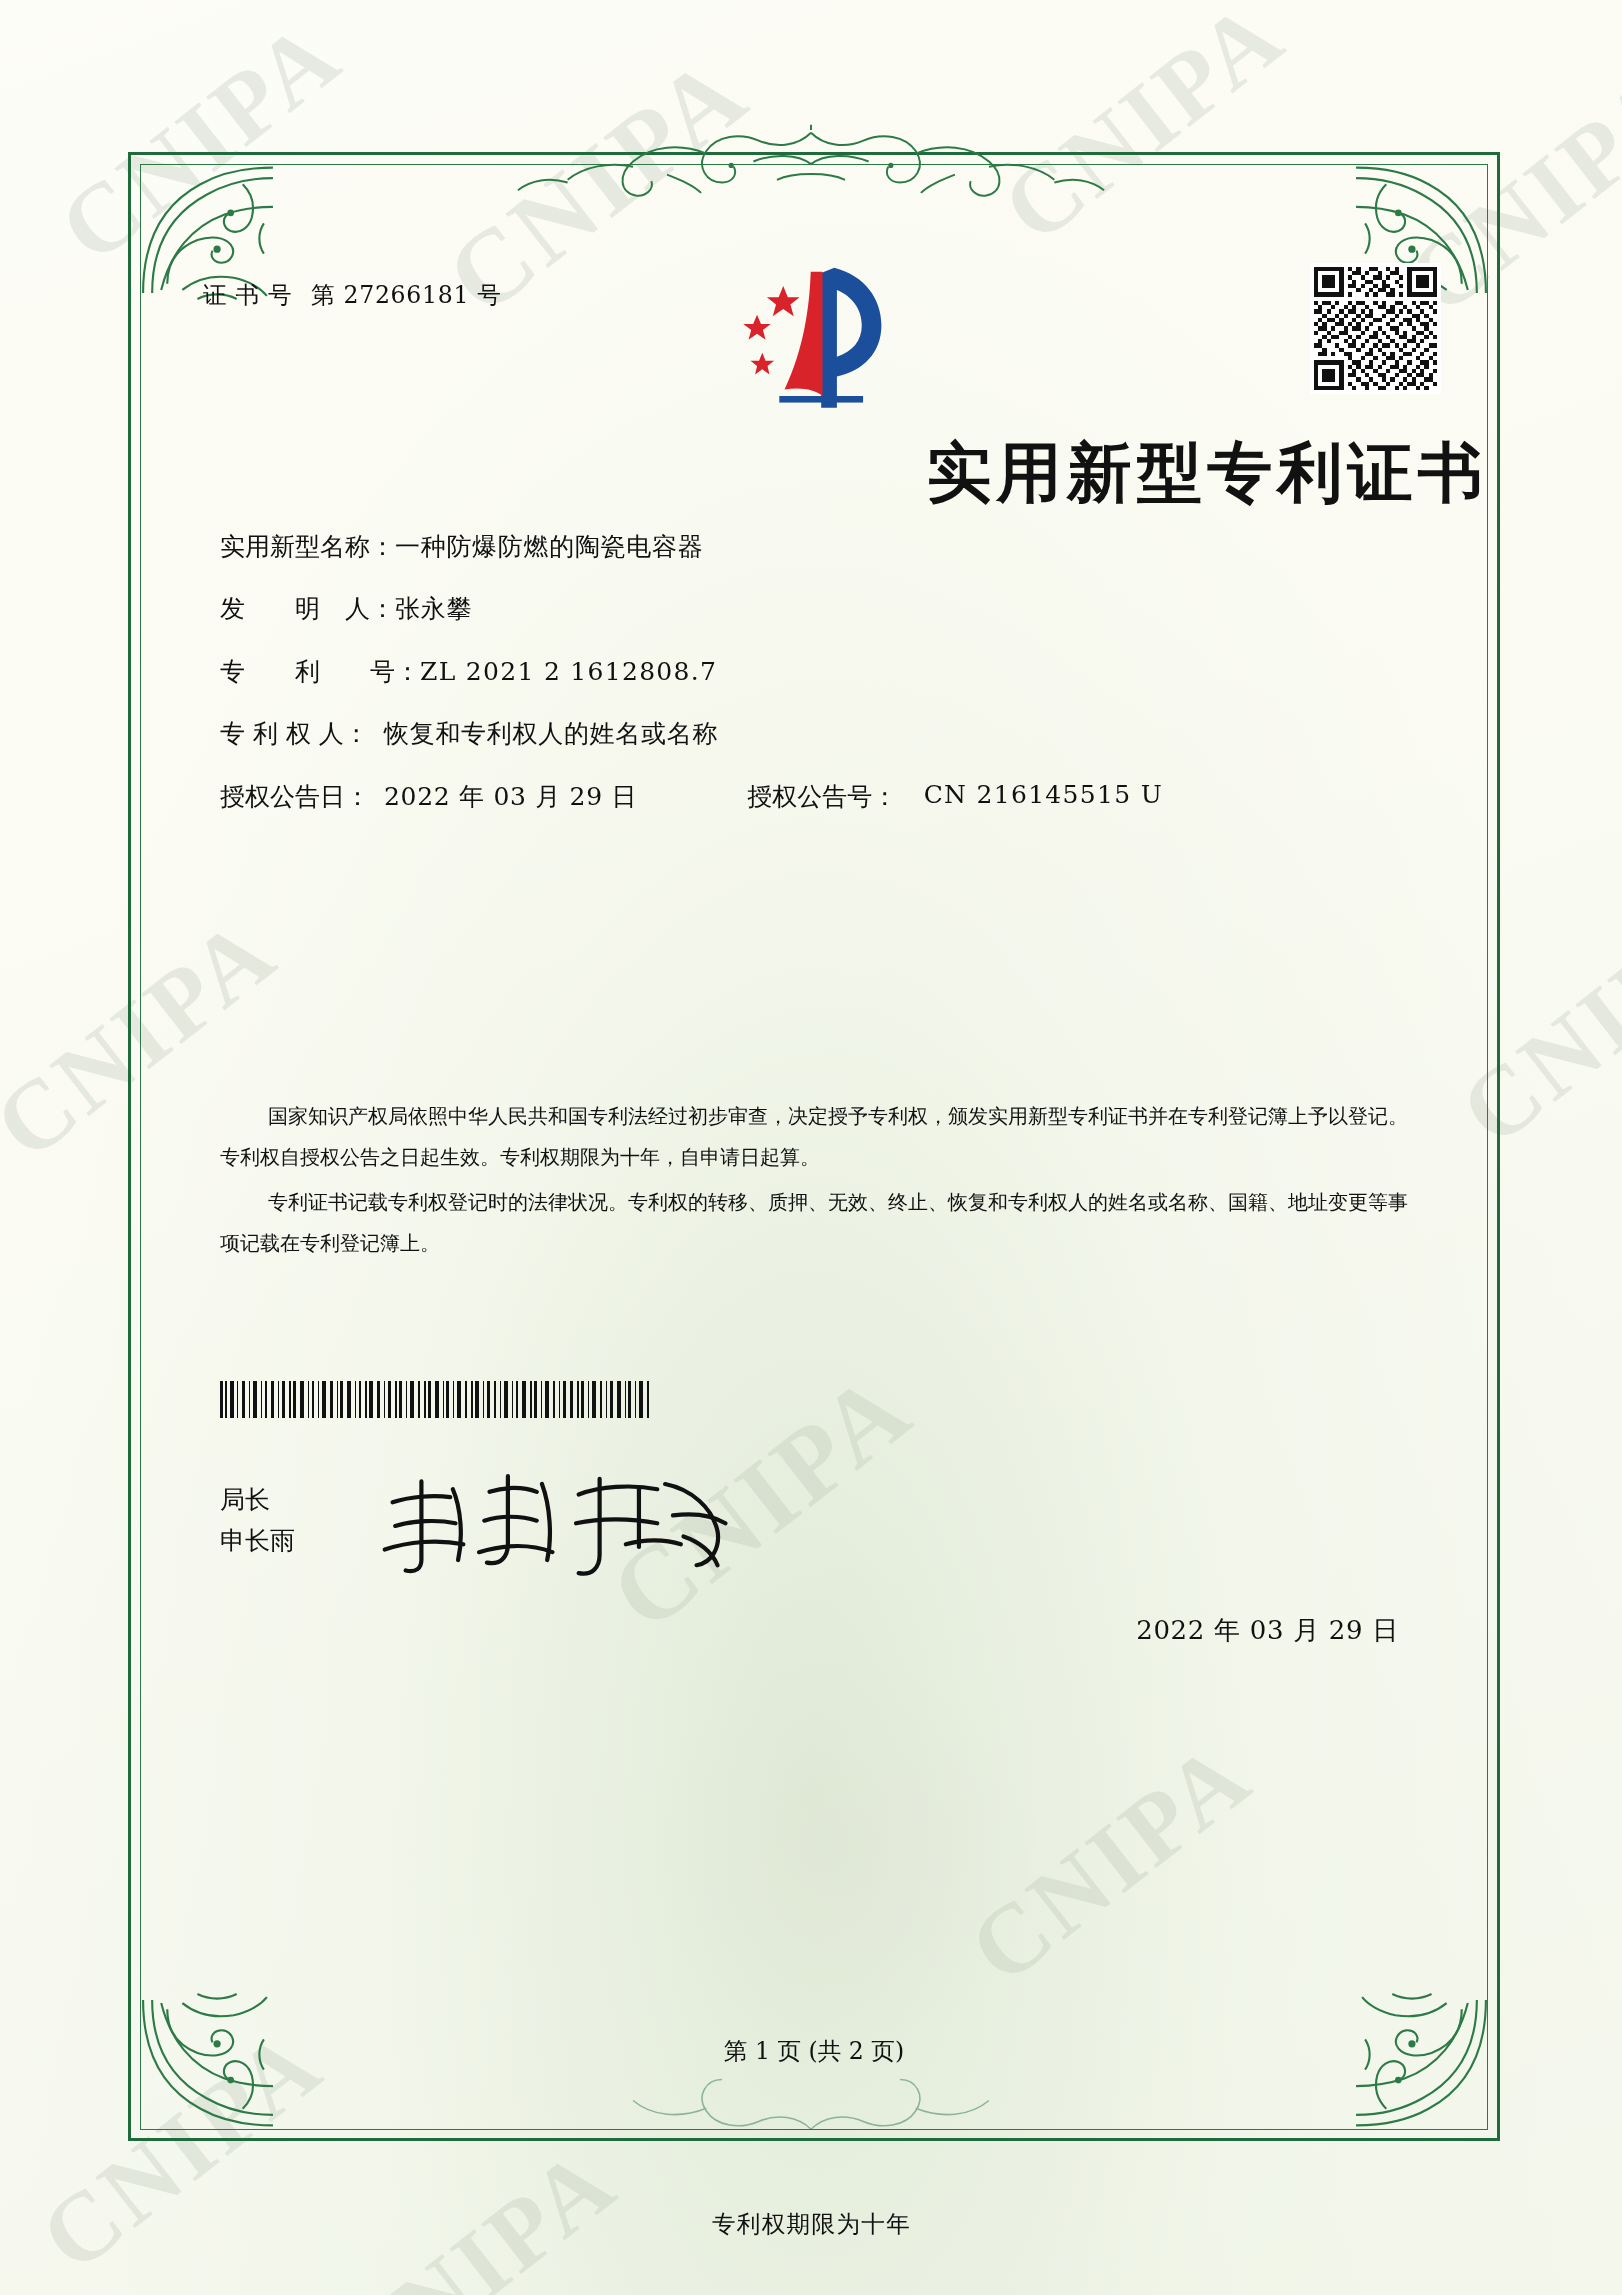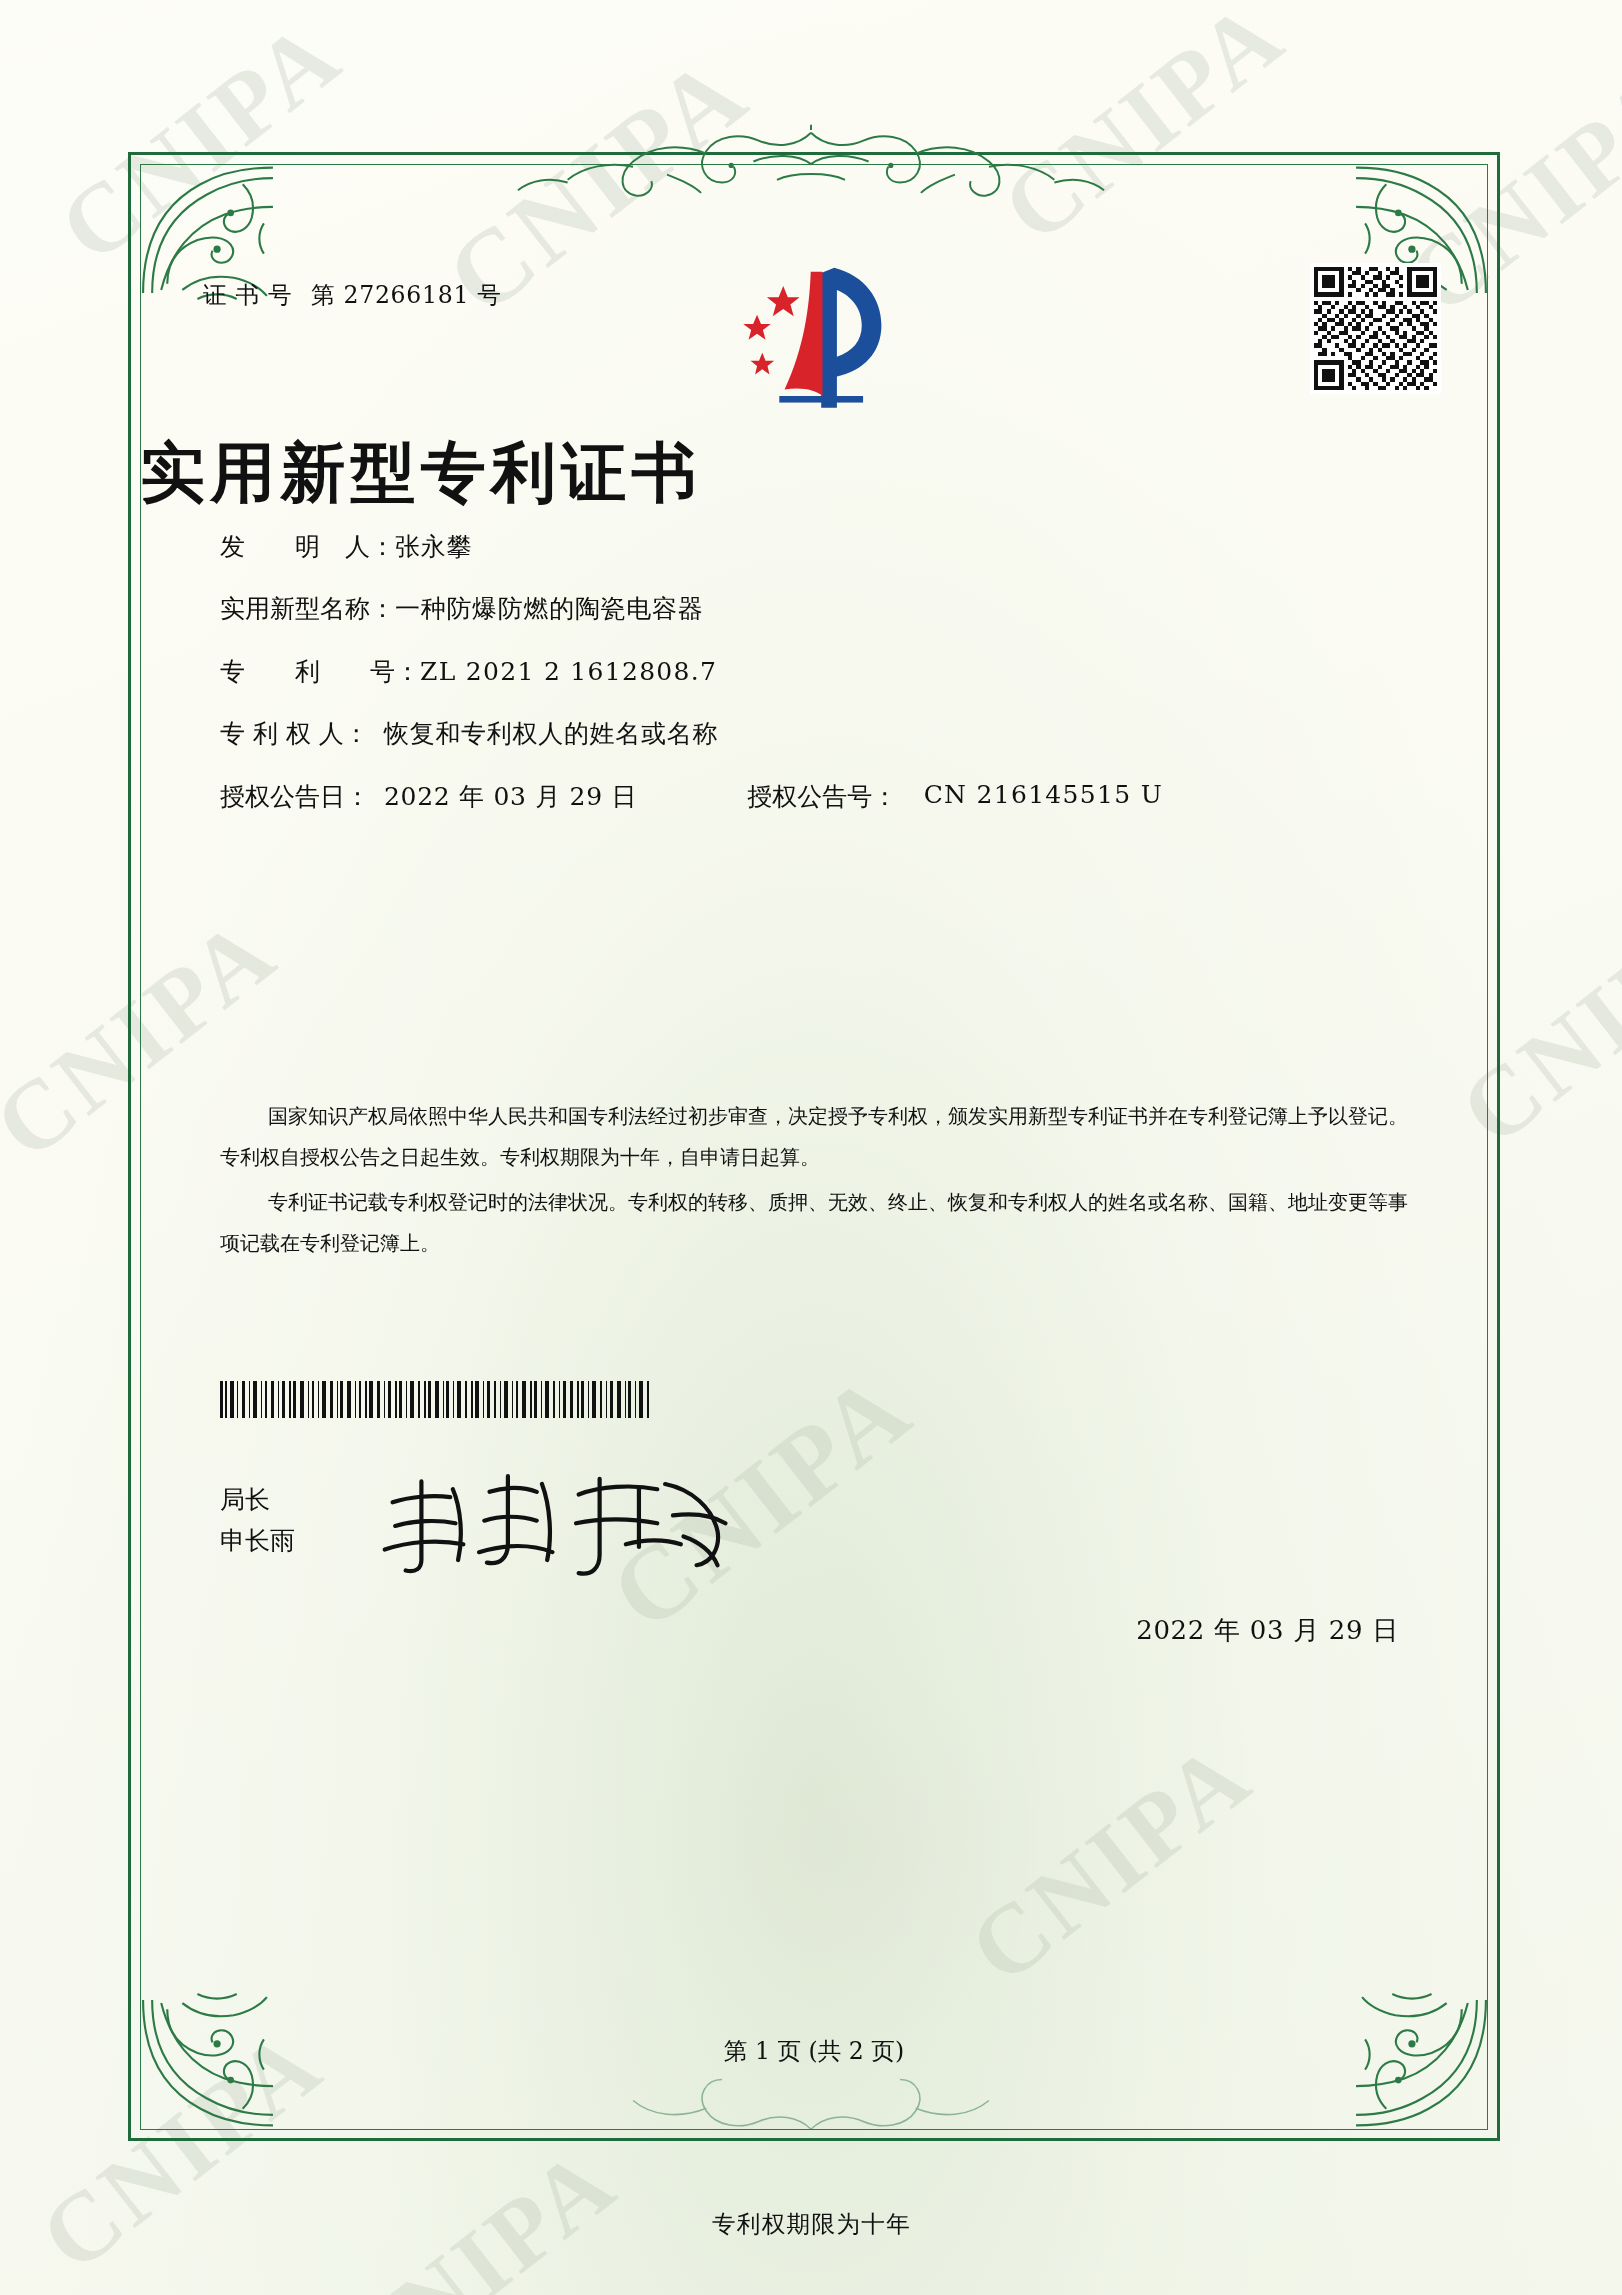--- a/index.html
+++ b/index.html
@@ -140,21 +140,21 @@
     width: 216px;
     height: 164px;
   }
   .logo svg { width: 100%; height: 100%; display: block; }
 
   .title {
     position: absolute;
     left: 0;
     right: 0;
     top: 265px;
-    text-align: left;
+    text-align: right;
     font-size: 65px;
     font-weight: bold;
     letter-spacing: 5.2px;
     color: #111;
     font-family: "DejaVu Serif", "Liberation Serif", serif;
   }
 
   .fields {
     position: absolute;
     left: 80px;
@@ -637,26 +637,26 @@
 
           <rect x="112" y="206" width="128" height="10" fill="#1b4f9c"></rect>
         </g>
       </svg>
     </div>
 
     <div class="title">实用新型专利证书</div>
 
     <div class="fields">
       <div class="field-row">
+        <span class="field-label">实用新型名称：</span>
+        <span class="field-value">一种防爆防燃的陶瓷电容器</span>
+      </div>
+      <div class="field-row">
         <span class="field-label">发　　明　人：</span>
         <span class="field-value">张永攀</span>
-      </div>
-      <div class="field-row">
-        <span class="field-label">实用新型名称：</span>
-        <span class="field-value">一种防爆防燃的陶瓷电容器</span>
       </div>
       <div class="field-row">
         <span class="field-label">专　　利　　号：</span>
         <span class="field-value mono">ZL 2021 2 1612808.7</span>
       </div>
       <div class="field-row">
         <span class="field-label">专 利 权 人：</span>
         <span class="field-value">恢复和专利权人的姓名或名称</span>
       </div>
       <div class="field-row row-two">

